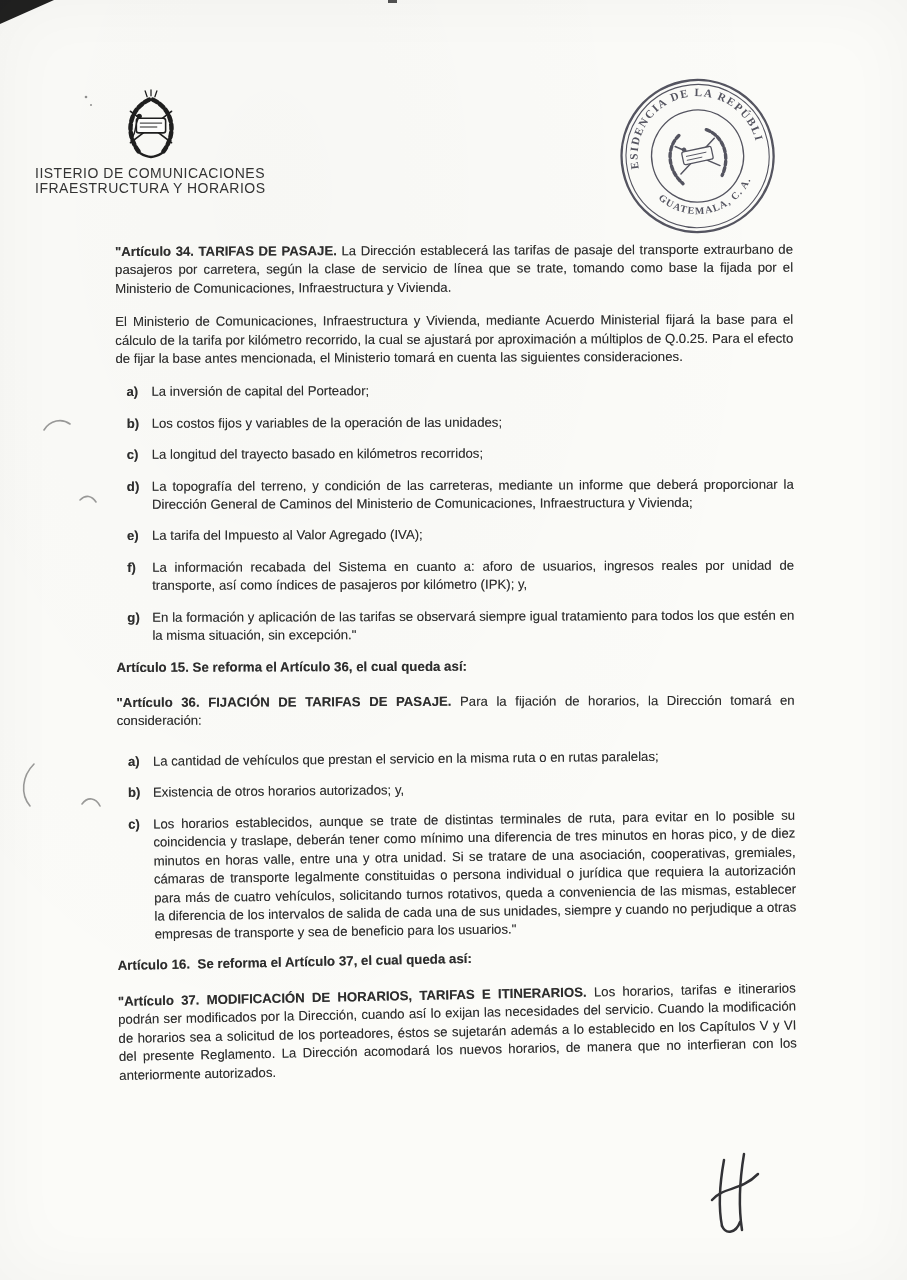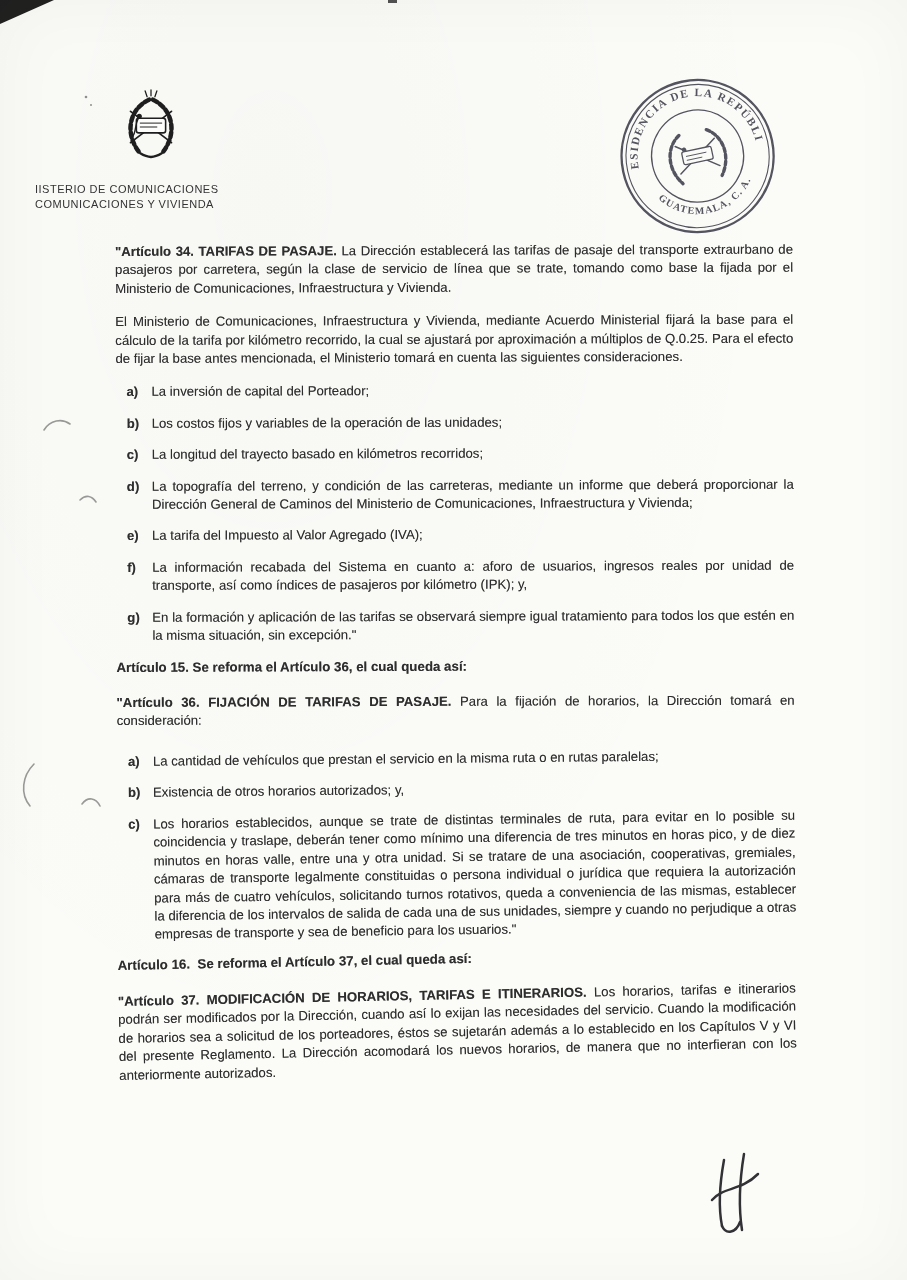--- a/index.html
+++ b/index.html
@@ -26,21 +26,21 @@
   .top-speck {
     position: absolute; top: 0; left: 388px;
     width: 9px; height: 3px; background: #1a1a1a; opacity: .75;
   }
   
   .ministry {
     position: absolute; left: 35px; top: 88px;
     color: #2f2f2f;
   }
   .coat { display: block; margin-left: 80px; }
-  .mname { margin-top: 16px; font-size: 11px; letter-spacing: .5px; line-height: 15px; color: #333; }
+  .mname { margin-top: 0; font-size: 14px; letter-spacing: .5px; line-height: 15px; color: #333; }
   .seal-wrap {
     position: absolute; left: 618px; top: 76px;
     transform: rotate(-12deg);
     opacity: .92;
   }
   
   .content {
     position: absolute; left: 115px; top: 243px; width: 678px;
     font-size: 13.2px; line-height: 18.4px; color: #2d2d2d;
     text-shadow: 0 0 .4px rgba(45,45,45,.45);
@@ -88,21 +88,21 @@
         </g>
         <g>
           <circle cx="24" cy="29" r="2.6" fill="#1e1e1e" stroke="none"></circle>
           <path d="M23,31 C19,39 21,45 17,50" stroke-width="1.4"></path>
         </g>
         <path d="M25,67 C33,72 39,72 47,67" stroke-width="2.4"></path>
       </g>
     </svg>
     <div class="mname">
       <div>IISTERIO DE COMUNICACIONES</div>
-      <div>COMUNICACIONES Y VIVIENDA</div>
+      <div>IFRAESTRUCTURA Y HORARIOS</div>
     </div>
   </div>
 
   <div class="seal-wrap">
     <svg width="160" height="160" viewBox="0 0 160 160">
       <g fill="none" stroke="#474754">
         <circle cx="80" cy="80" r="76" stroke-width="2.4"></circle>
         <circle cx="80" cy="80" r="71.5" stroke-width="1.1"></circle>
         <circle cx="80" cy="80" r="46" stroke-width="1.3"></circle>
       </g>

